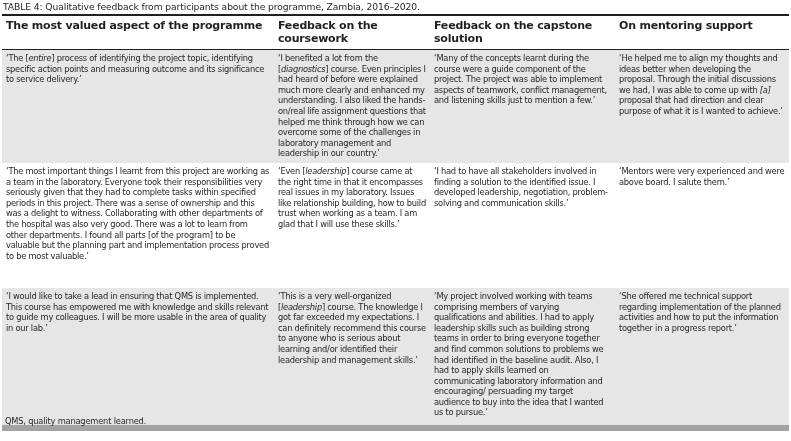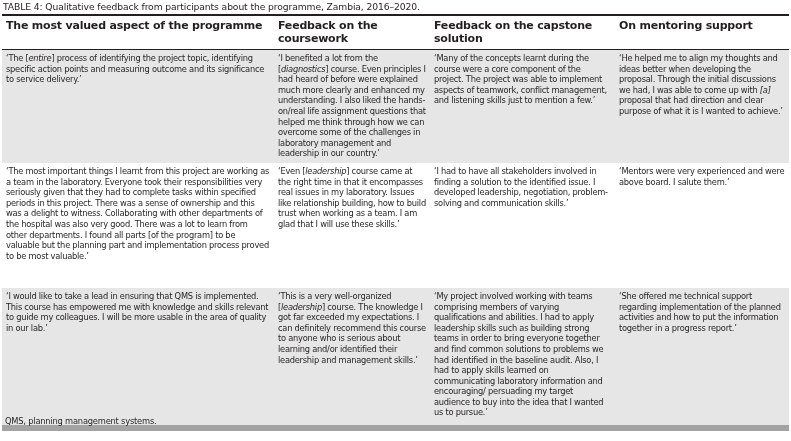--- a/index.html
+++ b/index.html
@@ -67,31 +67,31 @@
       <th>The most valued aspect of the programme</th>
       <th>Feedback on the coursework</th>
       <th>Feedback on the capstone solution</th>
       <th>On mentoring support</th>
     </tr>
   </thead>
   <tbody>
     <tr class="shade r1">
       <td><span>‘The [</span><em>entire</em><span>] process of identifying the project topic, identifying specific action points and measuring outcome and its significance to service delivery.’</span></td>
       <td><span>‘I benefited a lot from the [</span><em>diagnostics</em><span>] course. Even principles I had heard of before were explained much more clearly and enhanced my understanding. I also liked the hands-on/real life assignment questions that helped me think through how we can overcome some of the challenges in laboratory management and leadership in our country.’</span></td>
-      <td><span>‘Many of the concepts learnt during the course were a core component of the project. The project was able to implement aspects of teamwork, conflict management, and listening skills just to mention a few.’</span><em></em><span></span></td>
+      <td><span>‘Many of the concepts learnt during the course were a guide component of the project. The project was able to implement aspects of teamwork, conflict management, and listening skills just to mention a few.’</span><em></em><span></span></td>
       <td><span>‘He helped me to align my thoughts and ideas better when developing the proposal. Through the initial discussions we had, I was able to come up with </span><em>[a]</em><span> proposal that had direction and clear purpose of what it is I wanted to achieve.’</span></td>
     </tr>
     <tr class="r2">
       <td><span>‘The most important things I learnt from this project are working as a team in the laboratory. Everyone took their responsibilities very seriously given that they had to complete tasks within specified periods in this project. There was a sense of ownership and this was a delight to witness. Collaborating with other departments of the hospital was also very good. There was a lot to learn from other departments. I found all parts [of the program] to be valuable but the planning part and implementation process proved to be most valuable.’</span><em></em><span></span></td>
       <td><span>‘Even [</span><em>leadership</em><span>] course came at the right time in that it encompasses real issues in my laboratory. Issues like relationship building, how to build trust when working as a team. I am glad that I will use these skills.’</span></td>
       <td><span>‘I had to have all stakeholders involved in finding a solution to the identified issue. I developed leadership, negotiation, problem-solving and communication skills.’</span><em></em><span></span></td>
       <td><span>‘Mentors were very experienced and were above board. I salute them.’</span><em></em><span></span></td>
     </tr>
     <tr class="shade r3 last">
       <td><span>‘I would like to take a lead in ensuring that QMS is implemented. This course has empowered me with knowledge and skills relevant to guide my colleagues. I will be more usable in the area of quality in our lab.’</span><em></em><span></span></td>
       <td><span>‘This is a very well-organized [</span><em>leadership</em><span>] course. The knowledge I got far exceeded my expectations. I can definitely recommend this course to anyone who is serious about learning and/or identified their leadership and management skills.’</span></td>
       <td><span>‘My project involved working with teams comprising members of varying qualifications and abilities. I had to apply leadership skills such as building strong teams in order to bring everyone together and find common solutions to problems we had identified in the baseline audit. Also, I had to apply skills learned on communicating laboratory information and encouraging/ persuading my target audience to buy into the idea that I wanted us to pursue.’</span><em></em><span></span></td>
       <td><span>‘She offered me technical support regarding implementation of the planned activities and how to put the information together in a progress report.’</span><em></em><span></span></td>
     </tr>
   </tbody>
 </table>
 
-<div class="footnote">QMS, planning management systems.</div>
+<div class="footnote">QMS, quality management learned.</div>
 
 </body></html>

